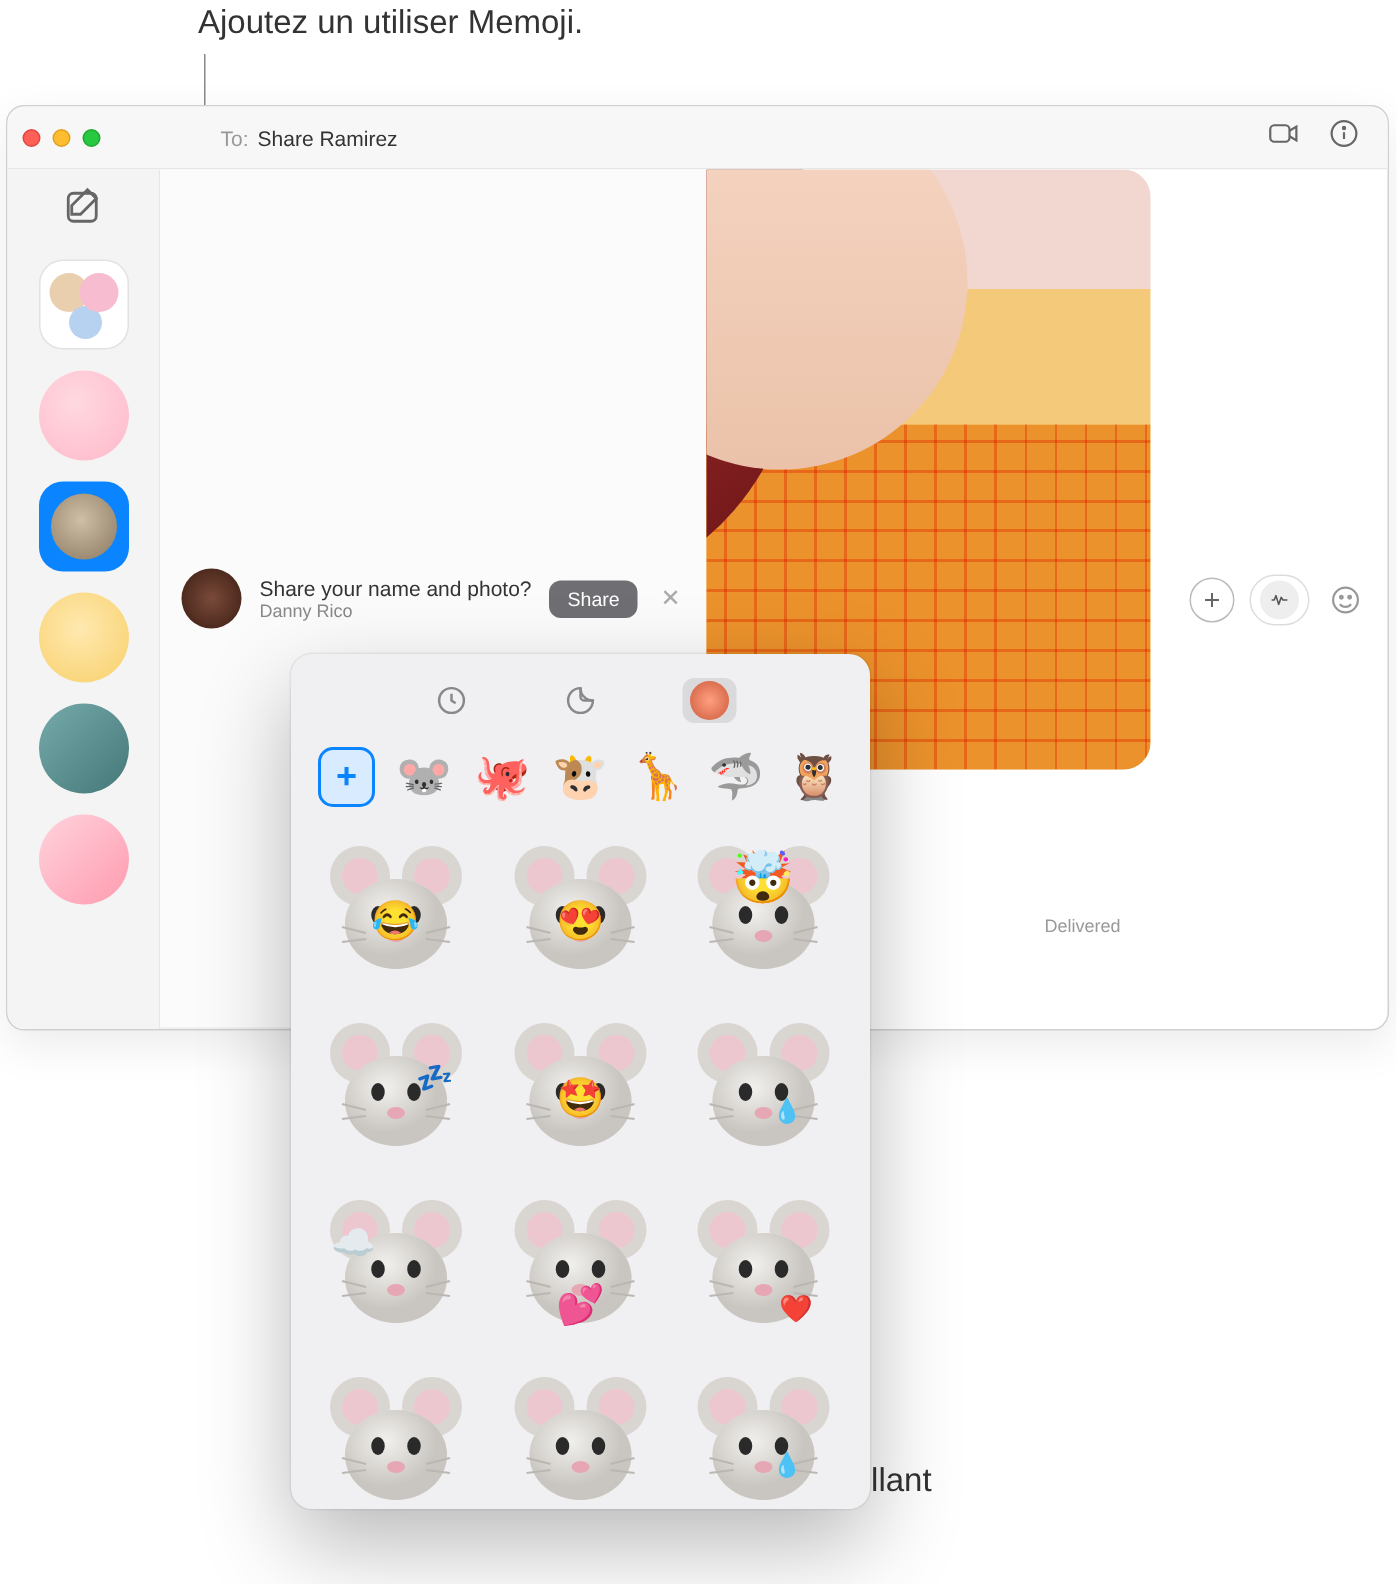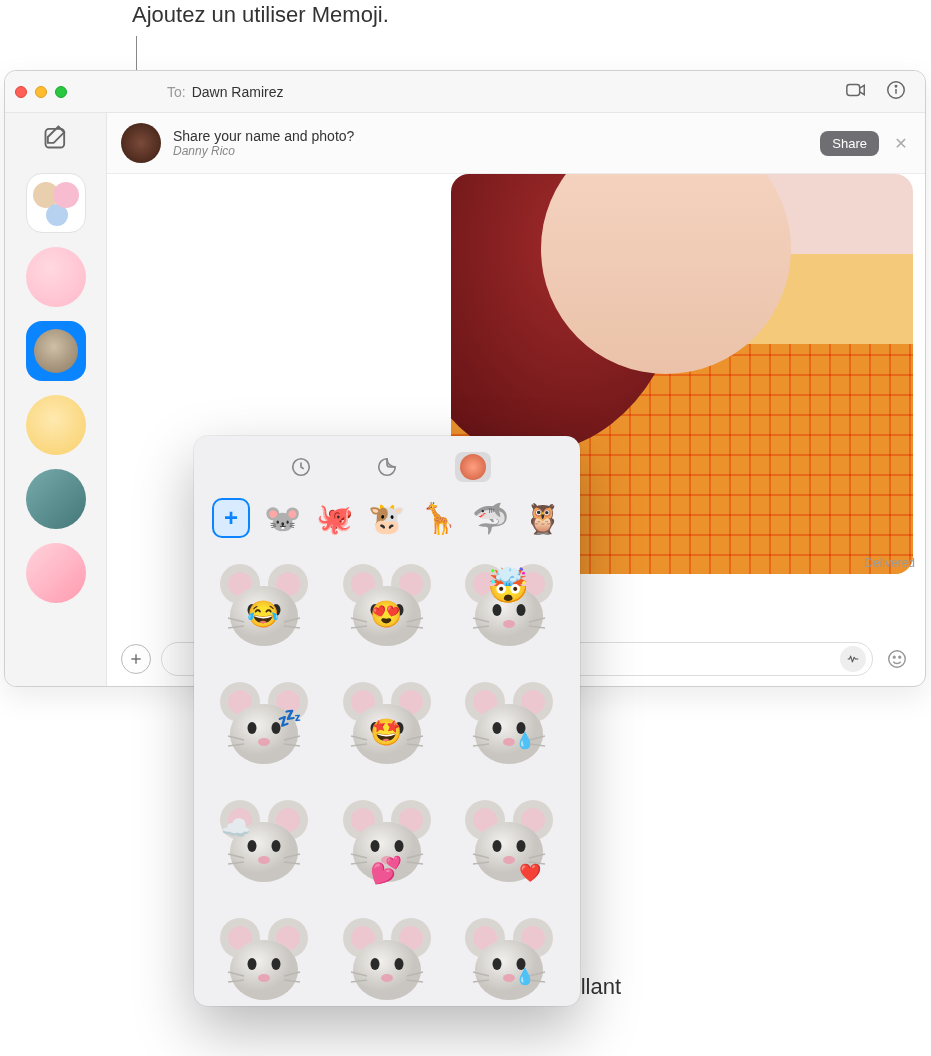--- a/index.html
+++ b/index.html
@@ -80,21 +80,21 @@
     padding: 0 10px;
     border-bottom: 1px solid #e6e6e6;
     background: #f7f7f8;
     border-radius: 12px 12px 0 0;
   }
   .traffic { display: flex; gap: 8px; margin-right: 20px; }
   .traffic .dot { width: 12px; height: 12px; border-radius: 50%; }
   .dot.red { background: #ff5f57; border:1px solid #e24640;}
   .dot.yellow { background: #febc2e; border:1px solid #dfa022;}
   .dot.green { background: #28c840; border:1px solid #1ea932;}
-  .to-field { display:flex; align-items:center; gap:6px; font-size:14px; color:#333; flex:1; margin-left:80px;}
+  .to-field { display:flex; align-items:center; gap:6px; font-size:14px; color:#333; flex:1; margin-left:60px;}
   .to-field .lbl { color:#999; }
   .tb-icons { display:flex; gap:18px; align-items:center; margin-right:8px; color:#666;}
   .tb-icons svg { width:22px; height:22px; }
   .body { display:flex; height: calc(100% - 42px); }
   .sidebar {
     width: 102px;
     background: #f4f4f5;
     border-right: 1px solid #e6e6e6;
     border-bottom-left-radius: 12px;
     display:flex;
@@ -116,30 +116,30 @@
   .avatar.photo1 { background: linear-gradient(135deg,#7aa 0%, #477 100%);}
   .avatar.photo2 { background: linear-gradient(135deg,#ffd3dc 0%, #ff9bb0 100%);}
   .avatar.group { background:#fff; border:1px solid #e2e2e2; position:relative;}
   .avatar.group::before,.avatar.group::after,.avatar.group .g3{
     content:"";position:absolute;border-radius:50%;
   }
   .avatar.group::before{width:26px;height:26px;background:#e9cfae;left:6px;top:8px;}
   .avatar.group::after{width:26px;height:26px;background:#f7bcd0;right:6px;top:8px;}
   .avatar.group .g3{width:22px;height:22px;background:#b6d2f0;bottom:6px;left:19px;}
   .avatar.yellowface{ background: radial-gradient(circle at 45% 40%, #ffe9b0 0%, #f8d06a 100%);}
-  .conversation { flex:1; display:flex; flex-direction:column; position:relative;}
+  .conversation { flex:1; display:flex; flex-direction:row; position:relative;}
   .banner {
     display:flex; align-items:center; gap:12px;
     padding: 10px 14px;
     border-bottom: 1px solid #ececec;
     background: #fbfbfb;
   }
   .banner .bavatar { width:40px;height:40px;border-radius:50%;background:radial-gradient(circle,#7a4a3a 0%, #3a1d12 100%); flex-shrink:0;}
   .banner .txt { flex:1; font-size:14px; }
-  .banner .txt .sub { font-size:12px; color:#888;font-style:italic; }
+  .banner .txt .sub { font-size:12px; color:#888; }
   .share-btn { background:#6e6e73; color:#fff; border:none; border-radius:8px; font-size:13px; padding:5px 12px; cursor:pointer;}
   .dismiss { color:#aaa; font-size:16px; cursor:pointer; width:20px; text-align:center;}
   .msg-area { flex:1; position:relative; overflow:hidden;}
   .photo-msg {
     position:absolute; right:12px; top:0px;
     width:462px; height:400px;
     border-radius:18px; overflow:hidden;
     background: linear-gradient(180deg,#f2d6d0 0%, #f2d6d0 20%, #f4c97a 20%, #f4c97a 100%);
   }
   .photo-msg .hair{
@@ -151,21 +151,21 @@
     position:absolute;left:90px;top:-50px;width:250px;height:250px;border-radius:50%;
     background: linear-gradient(180deg,#f6d6c4 0%, #ebc2a9 100%);
   }
   .photo-msg .shirt{
     position:absolute;left:0;right:0;bottom:0;height:230px;
     background:
       repeating-linear-gradient(0deg,#f5c16a 0 18px,#f08a3a 18px 20px),
       repeating-linear-gradient(90deg,#f5c16a 0 18px,#f08a3a 18px 20px);
     background-blend-mode: multiply;
   }
-  .delivered { position:absolute; right:10px; bottom:62px; font-size:12px; color:#999;}
+  .delivered { position:absolute; right:32px; bottom:62px; font-size:12px; color:#999;}
   .input-row {
     display:flex; align-items:center; gap:10px;
     padding: 10px 14px;
   }
   .attach-btn {
     width:30px;height:30px;border-radius:50%;border:1.5px solid #bbb;color:#666;
     display:flex;align-items:center;justify-content:center;font-size:18px;cursor:pointer;background:#fff;
   }
   .msg-input {
     flex:1; height:34px; border:1px solid #ddd; border-radius:17px;
@@ -214,21 +214,21 @@
 
 <div class="window">
   <div class="titlebar">
     <div class="traffic">
       <div class="dot red"></div>
       <div class="dot yellow"></div>
       <div class="dot green"></div>
     </div>
     <div class="to-field">
       <span class="lbl">To:</span>
-      <span>Dawn Ramirez</span>
+      <span>Share Ramirez</span>
     </div>
     <div class="tb-icons">
       <span>
         <svg viewBox="0 0 24 24" fill="none" stroke="currentColor" stroke-width="1.6">
             <rect x="2" y="6" width="14" height="12" rx="3"></rect>
             <path d="M16 10l5-3v10l-5-3"></path>
           </svg>
       </span>
       <span>
         <svg viewBox="0 0 24 24" fill="none" stroke="currentColor" stroke-width="1.6">

